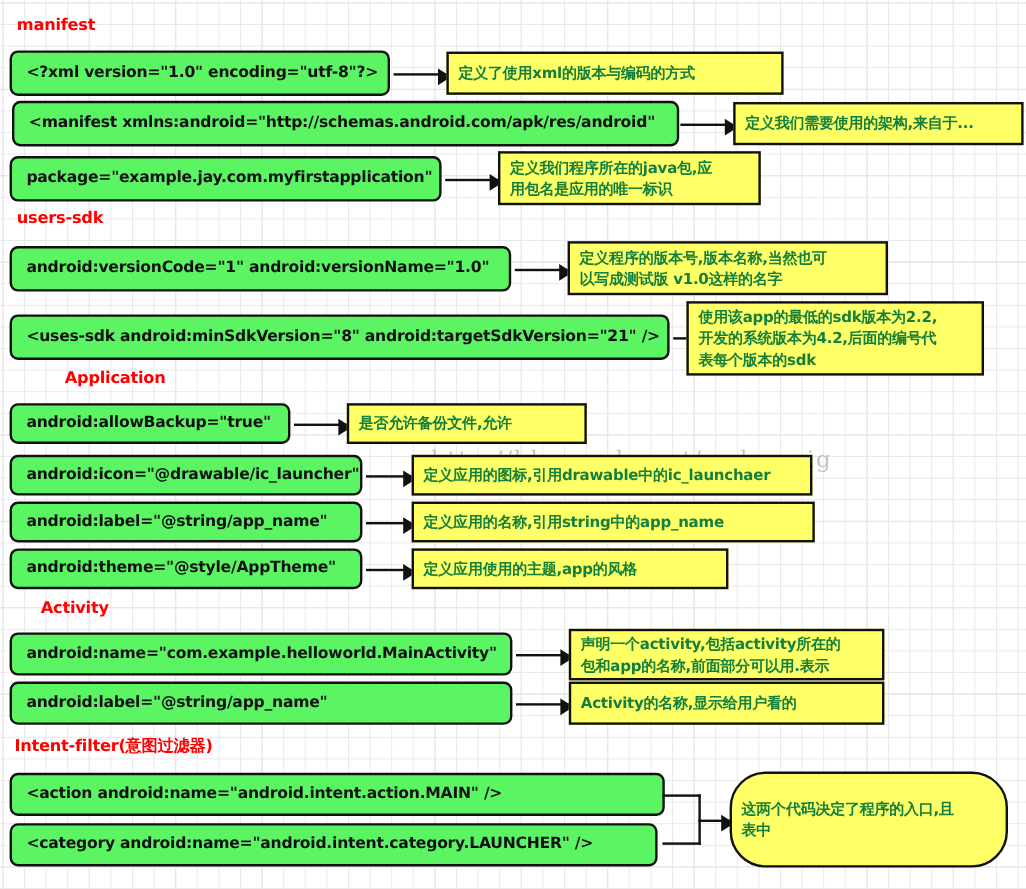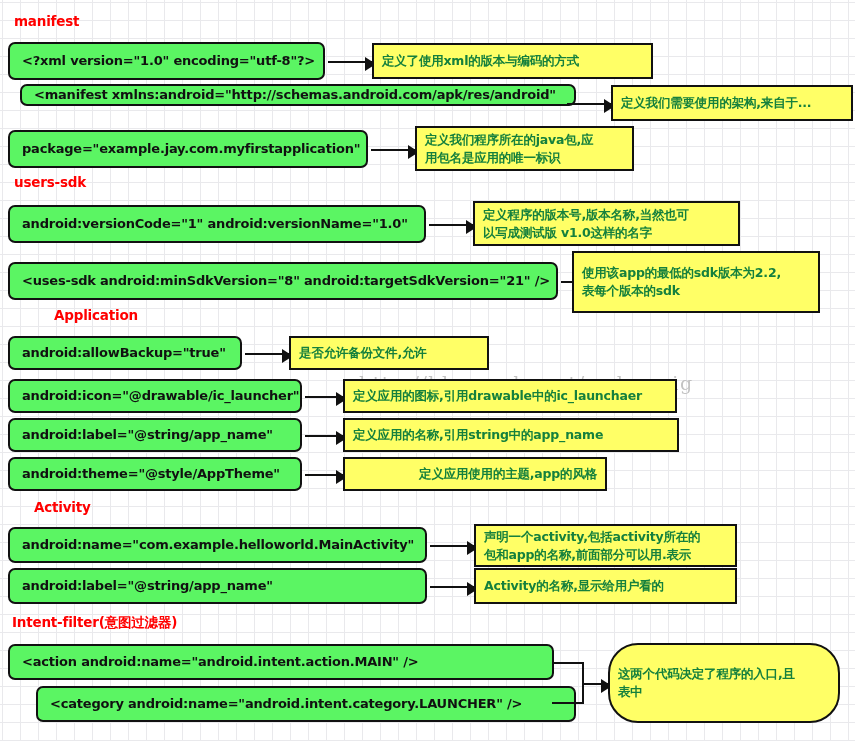--- a/index.html
+++ b/index.html
@@ -130,21 +130,21 @@
 <div id="canvas">
 
   <div class="section-label" style="left:14px; top:14px;">manifest</div>
 
   <div class="code-box" style="left:8px; top:42px; width:317px; height:38px;">&lt;?xml version="1.0" encoding="utf-8"?&gt;</div>
   <div class="arrow" style="left:328px; top:61px; width:46px;"></div>
   <div class="note-box" style="left:372px; top:43px; width:281px; height:36px;">
     <span class="note-text">定义了使用xml的版本与编码的方式</span>
   </div>
 
-  <div class="code-box" style="left:20px; top:84px; width:556px; height:22px;">&lt;manifest xmlns:android="http://schemas.android.com/apk/res/android"</div>
+  <div class="code-box" style="left:10px; top:84px; width:556px; height:38px;">&lt;manifest xmlns:android="http://schemas.android.com/apk/res/android"</div>
   <div class="arrow" style="left:567px; top:103px; width:46px;"></div>
   <div class="note-box" style="left:611px; top:85px; width:242px; height:36px;">
     <span class="note-text">定义我们需要使用的架构,来自于...</span>
   </div>
 
   <div class="code-box" style="left:8px; top:130px; width:360px; height:38px;">package="example.jay.com.myfirstapplication"</div>
   <div class="arrow" style="left:371px; top:149px; width:46px;"></div>
   <div class="note-box" style="left:415px; top:126px; width:219px; height:45px; align-items:center;">
     <span>
       <span class="note-text">定义我们程序所在的java包,应</span>
@@ -161,20 +161,21 @@
       <span class="note-text">定义程序的版本号,版本名称,当然也可</span>
       <span class="note-text">以写成测试版 v1.0这样的名字</span>
     </span>
   </div>
 
   <div class="code-box" style="left:8px; top:262px; width:550px; height:38px;">&lt;uses-sdk  android:minSdkVersion="8"  android:targetSdkVersion="21" /&gt;</div>
   <div class="arrow" style="left:561px; top:281px; width:46px;"></div>
   <div class="note-box" style="left:572px; top:251px; width:248px; height:62px;">
     <span>
       <span class="note-text">使用该app的最低的sdk版本为2.2,</span>
+      <span class="note-text">开发的系统版本为4.2,后面的编号代</span>
       <span class="note-text">表每个版本的sdk</span>
     </span>
   </div>
 
   <div class="section-label" style="left:14px; top:308px;margin-left:40px;">Application</div>
 
   <div class="code-box" style="left:8px; top:336px; width:234px; height:34px;">android:allowBackup="true"</div>
   <div class="arrow" style="left:245px; top:353px; width:46px;"></div>
   <div class="note-box" style="left:289px; top:336px; width:200px; height:34px;">
     <span class="note-text">是否允许备份文件,允许</span>
@@ -189,21 +190,21 @@
   </div>
 
   <div class="code-box" style="left:8px; top:418px; width:294px; height:34px;">android:label="@string/app_name"</div>
   <div class="arrow" style="left:305px; top:435px; width:40px;"></div>
   <div class="note-box" style="left:343px; top:418px; width:336px; height:34px;">
     <span class="note-text">定义应用的名称,引用string中的app_name</span>
   </div>
 
   <div class="code-box" style="left:8px; top:457px; width:294px; height:34px;">android:theme="@style/AppTheme"</div>
   <div class="arrow" style="left:305px; top:474px; width:40px;"></div>
-  <div class="note-box" style="left:343px; top:457px; width:264px; height:34px;justify-content:flex-end;">
+  <div class="note-box" style="left:343px; top:457px; width:264px; height:34px;">
     <span class="note-text">定义应用使用的主题,app的风格</span>
   </div>
 
   <div class="section-label" style="left:14px; top:500px;margin-left:20px;">Activity</div>
 
   <div class="code-box" style="left:8px; top:527px; width:419px; height:36px;">android:name="com.example.helloworld.MainActivity"</div>
   <div class="arrow" style="left:430px; top:545px; width:46px;"></div>
   <div class="note-box" style="left:474px; top:524px; width:263px; height:43px;">
     <span>
       <span class="note-text">声明一个activity,包括activity所在的</span>
@@ -214,21 +215,21 @@
   <div class="code-box" style="left:8px; top:568px; width:419px; height:36px;">android:label="@string/app_name"</div>
   <div class="arrow" style="left:430px; top:586px; width:46px;"></div>
   <div class="note-box" style="left:474px; top:568px; width:263px; height:36px;">
     <span class="note-text">Activity的名称,显示给用户看的</span>
   </div>
 
   <div class="section-label" style="left:12px; top:615px;">Intent-filter(意图过滤器)</div>
 
   <div class="code-box" style="left:8px; top:644px; width:546px; height:36px;">&lt;action android:name="android.intent.action.MAIN" /&gt;</div>
 
-  <div class="code-box" style="left:8px; top:686px; width:540px; height:36px;margin-left:28px;">&lt;category android:name="android.intent.category.LAUNCHER" /&gt;</div>
+  <div class="code-box" style="left:8px; top:686px; width:540px; height:36px;">&lt;category android:name="android.intent.category.LAUNCHER" /&gt;</div>
 
   <div class="bracket" style="left:552px; top:662px; width:32px; height:42px;"></div>
   <div class="bracket-stem" style="left:582px; top:683px; width:28px;"></div>
 
   <div class="note-box" style="left:608px; top:643px; width:232px; height:80px;border-radius:30px;">
     <span>
       <span class="note-text">这两个代码决定了程序的入口,且</span>
       <span class="note-text">表中</span>
     </span>
   </div>

